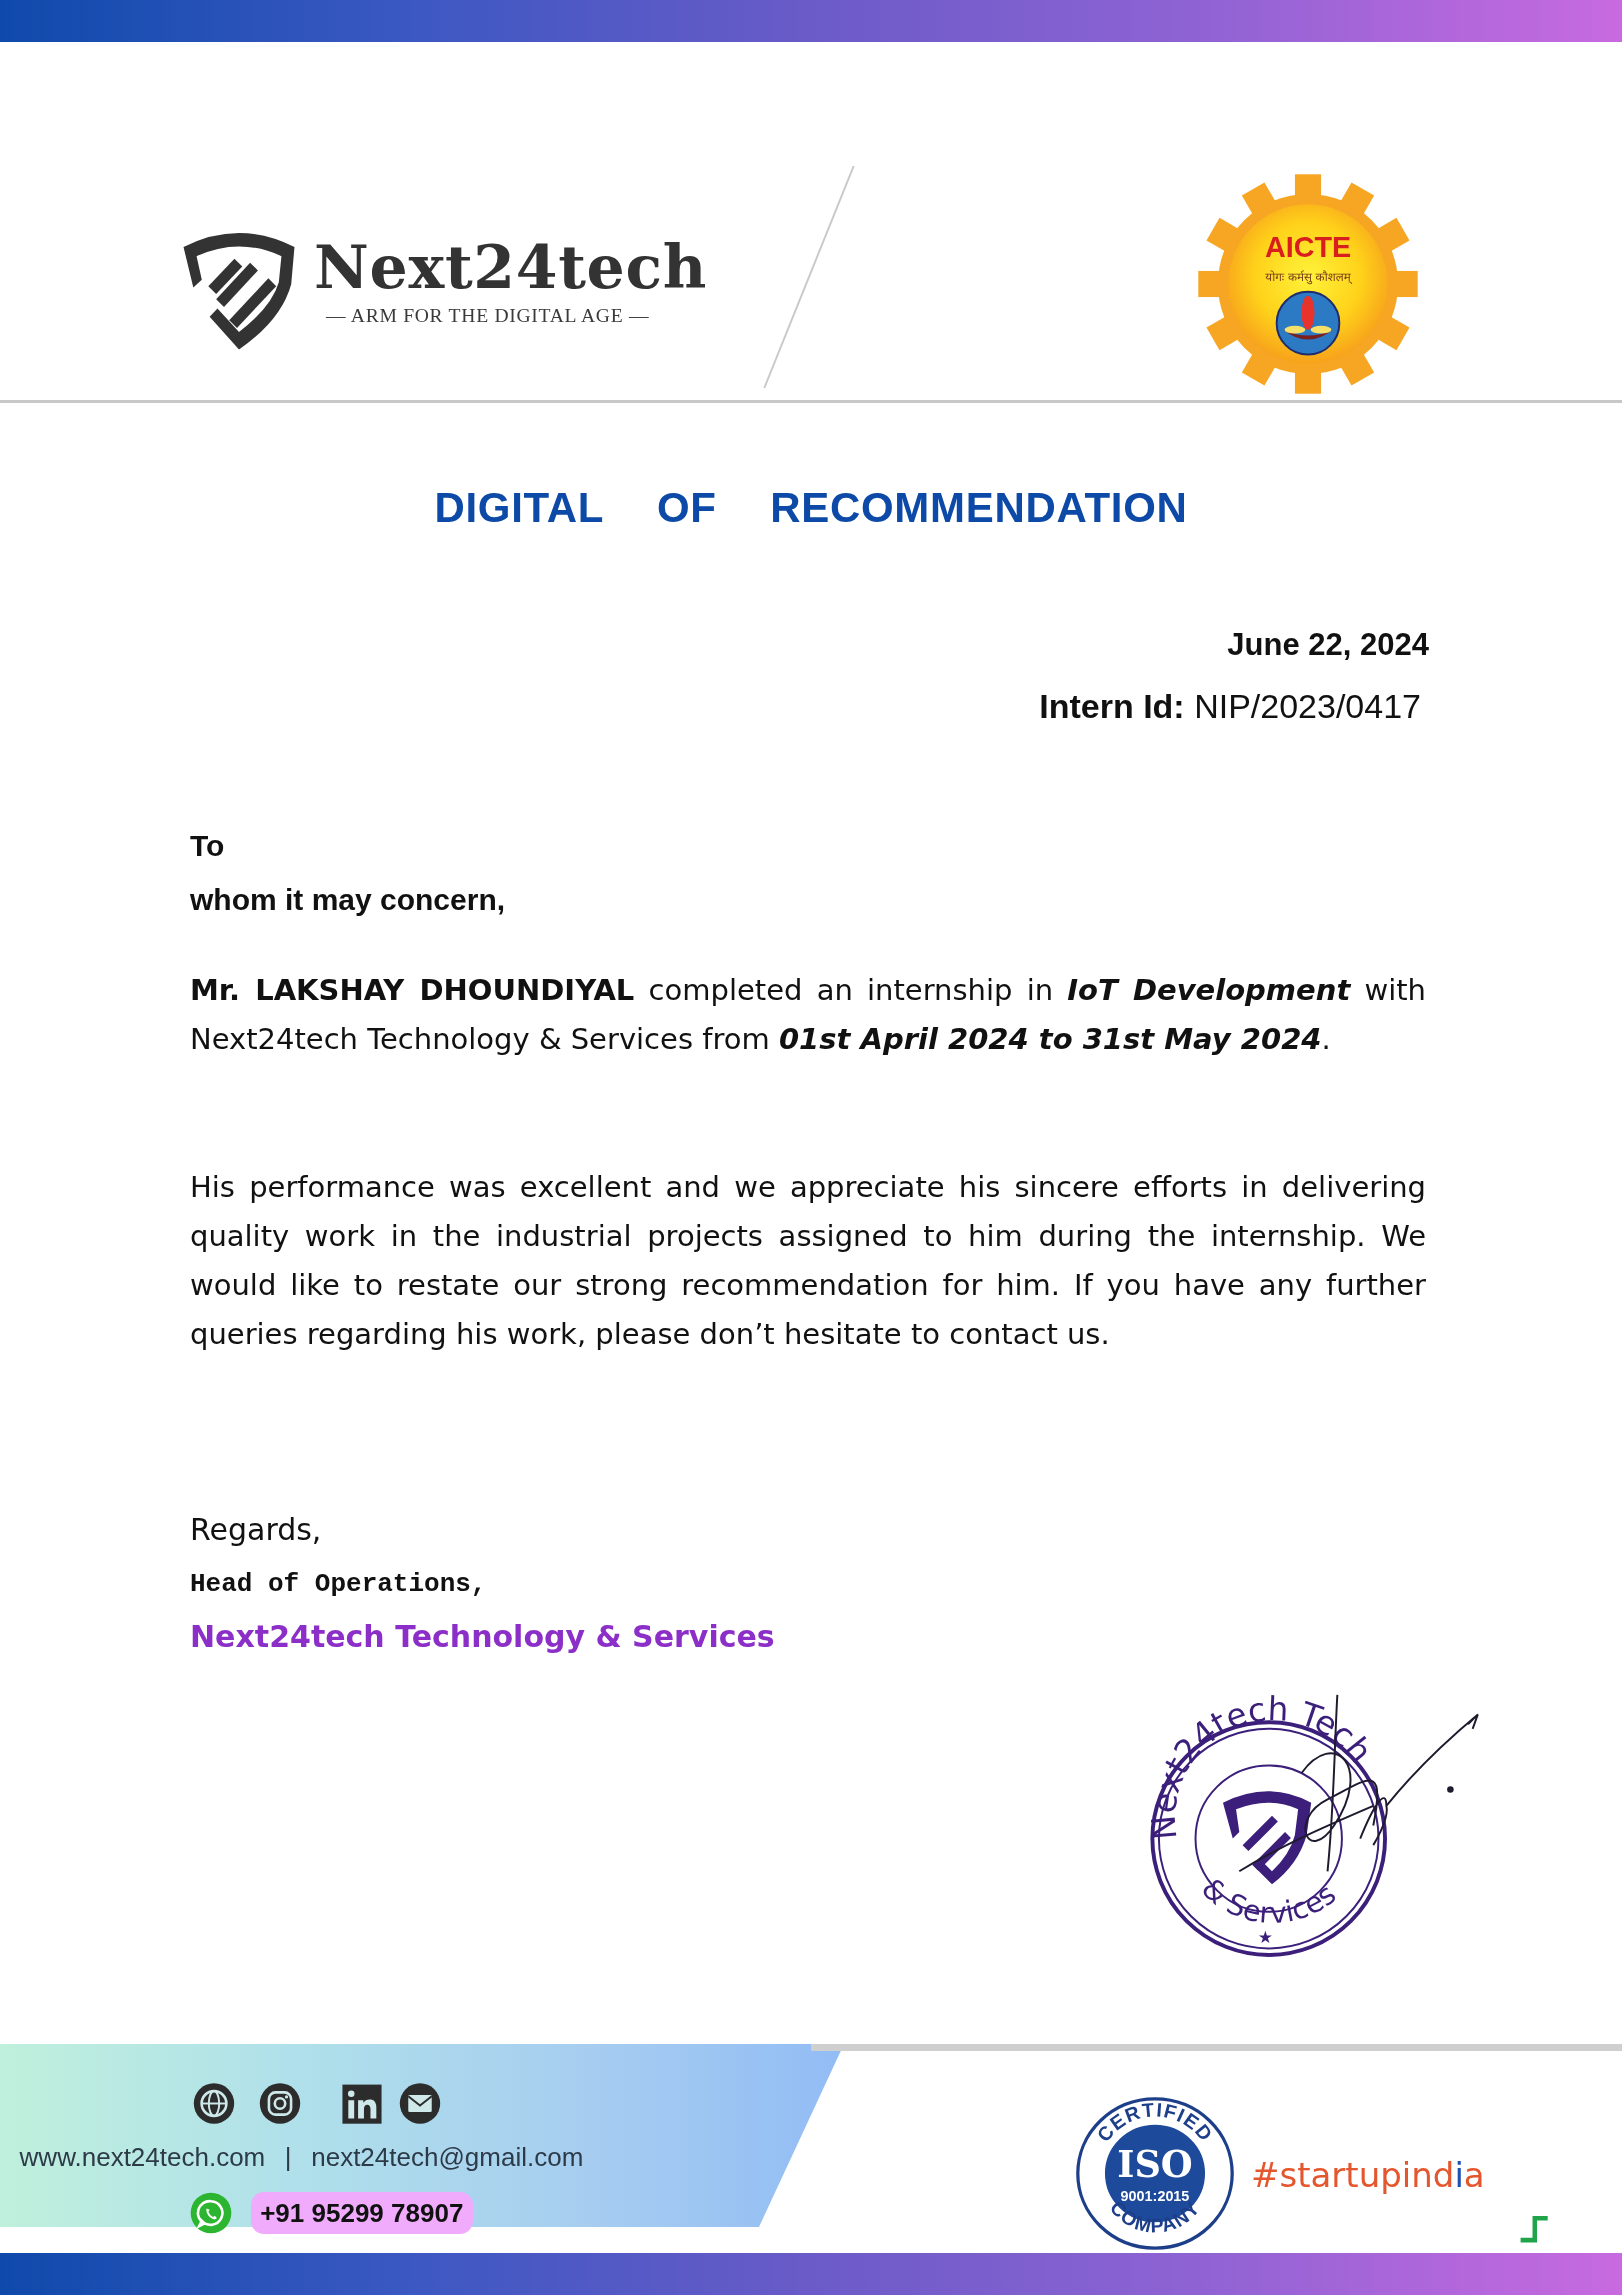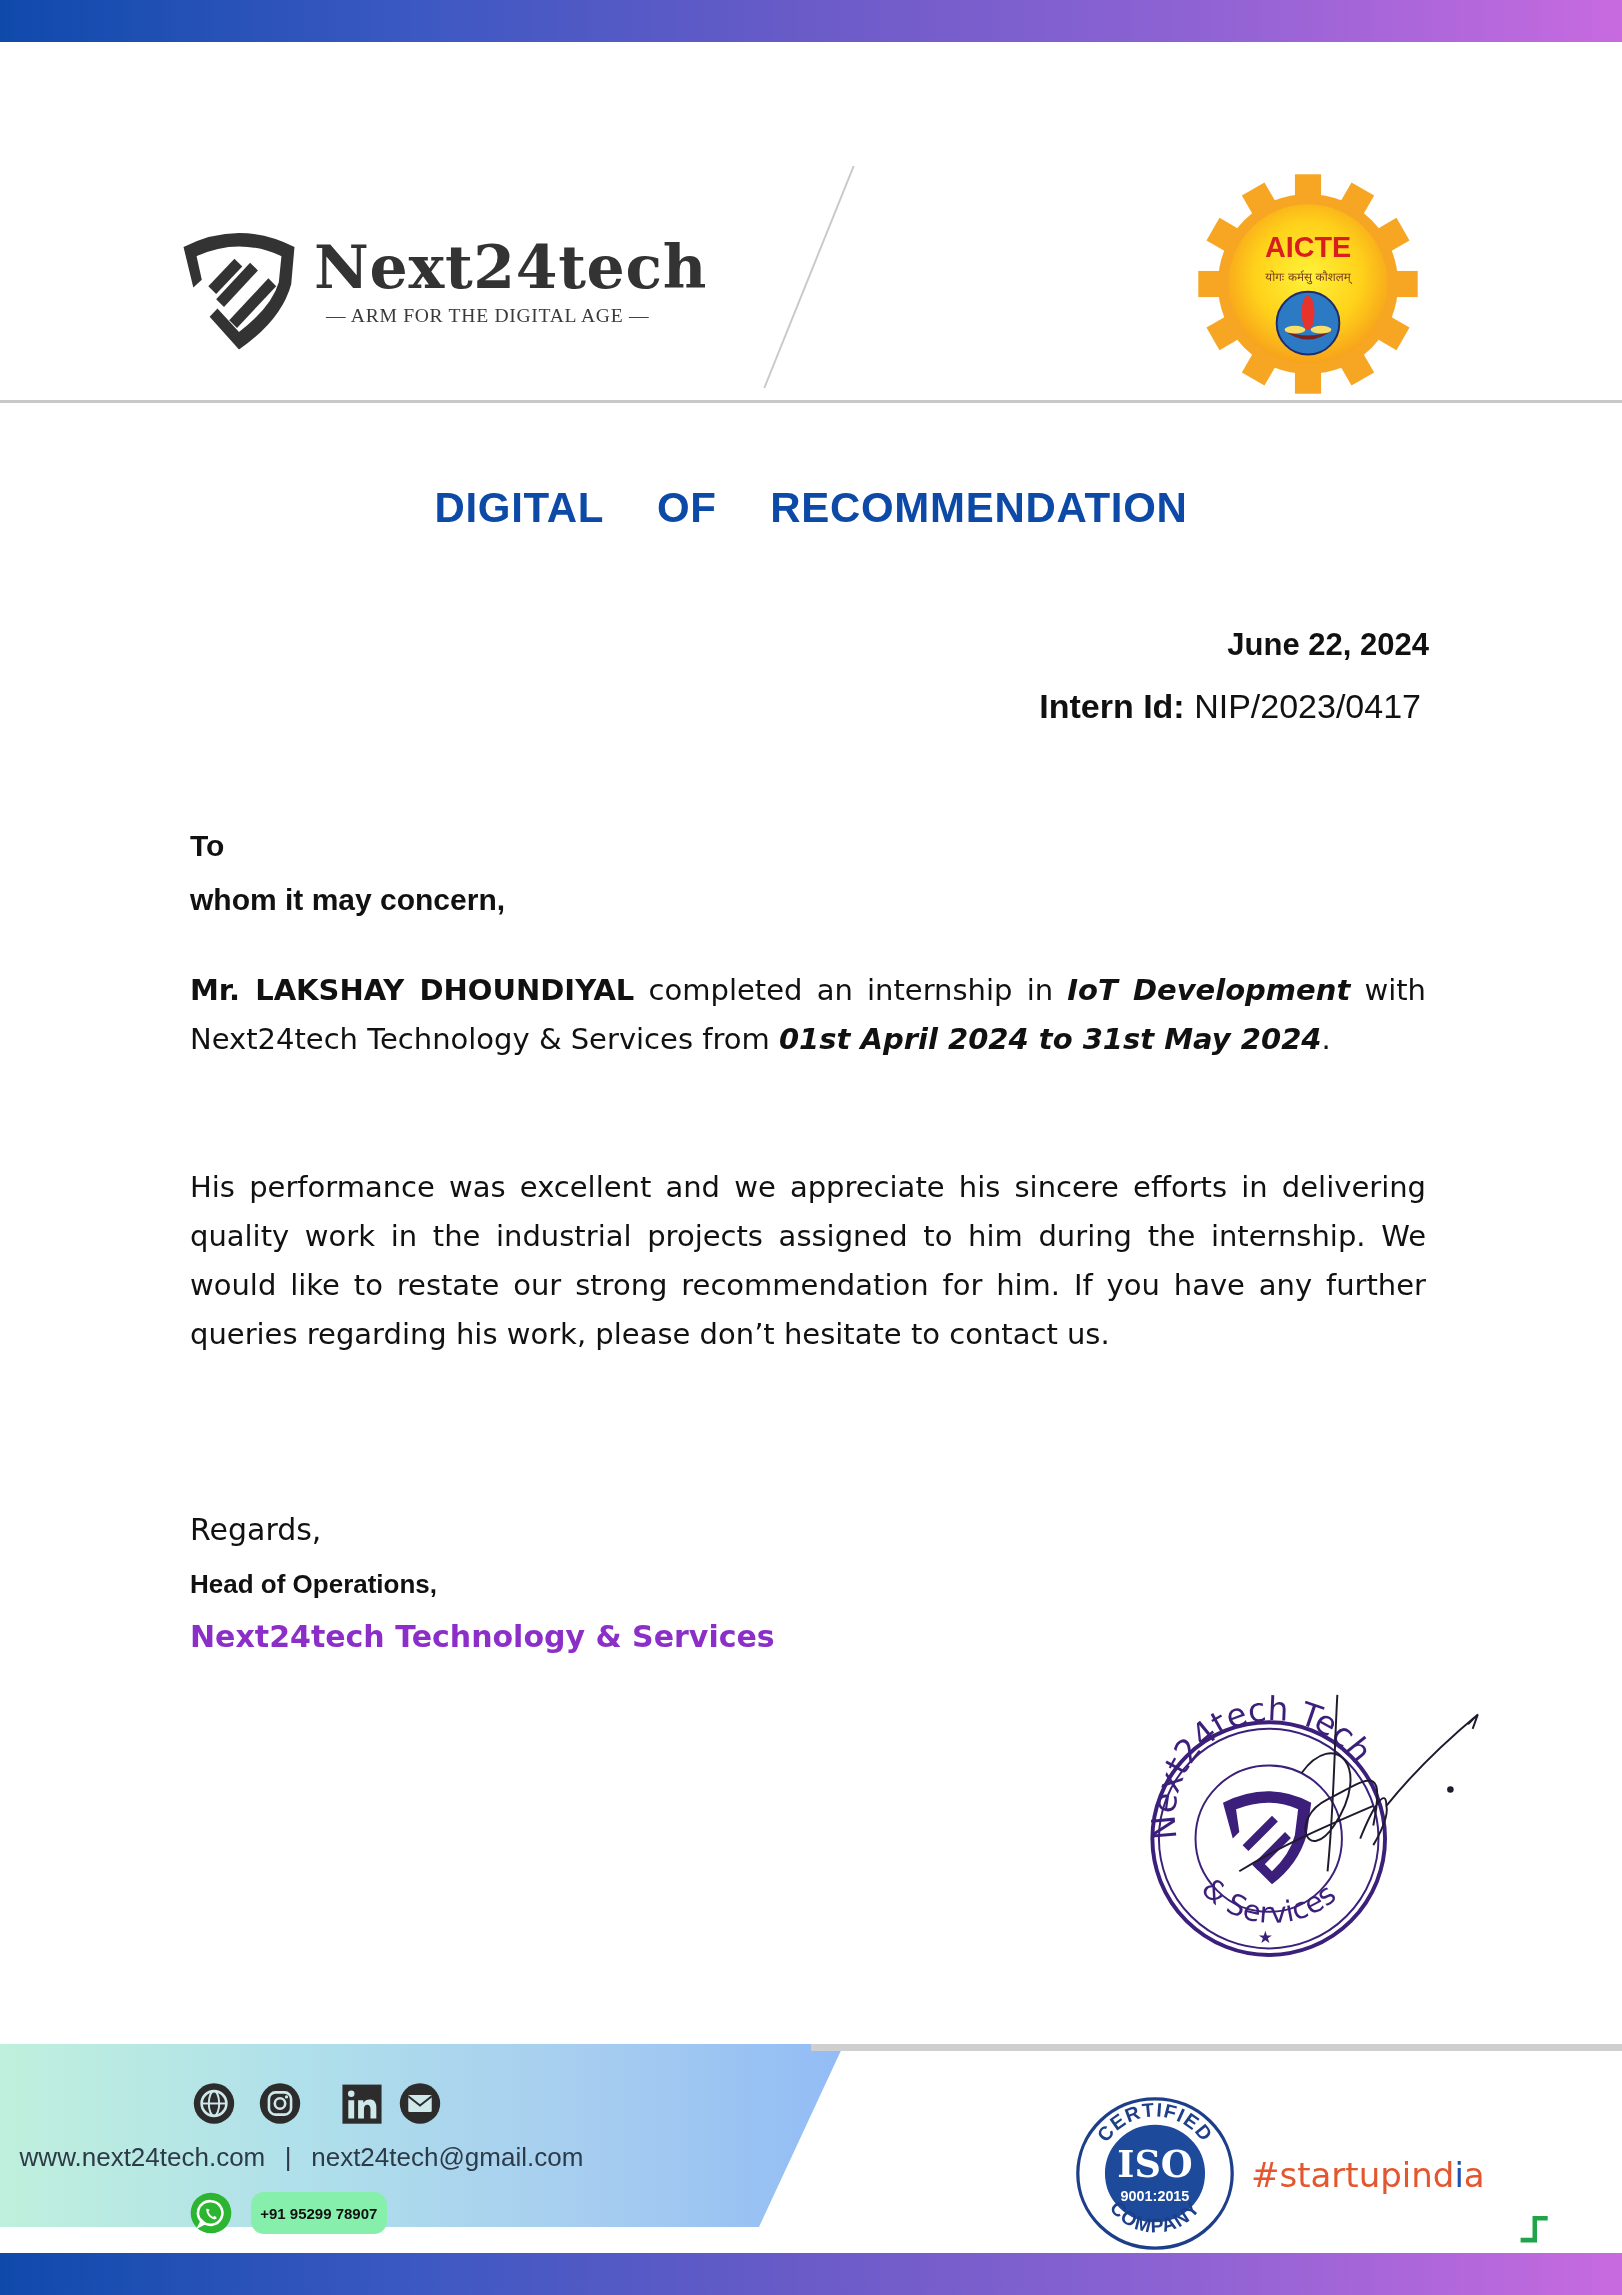--- a/index.html
+++ b/index.html
@@ -34,42 +34,42 @@
   .body-text { position: absolute; left: 190px; width: 1236px; font-family: "DejaVu Sans", sans-serif;
     font-size: 29px; line-height: 49px; color: #111; text-align: justify; }
   .to-line { position: absolute; left: 190px; top: 829px; font-weight: bold; font-size: 30px; }
   .whom-line { position: absolute; left: 190px; top: 883px; font-weight: bold; font-size: 30px; text-align: right; }
 
   .para1 { top: 966px; }
   .para2 { top: 1163px; }
   .para1 b, .para1 i { font-weight: bold; }
 
   .regards { position: absolute; left: 190px; top: 1512px; font-family: "DejaVu Sans", sans-serif; font-size: 30px; color: #111; }
-  .signer-title { position: absolute; left: 190px; top: 1569px; font-family: Liberation Sans, sans-serif; font-weight: bold; font-size: 26px; color: #111; }
+  .signer-title { position: absolute; left: 190px; top: 1569px; font-family: Liberation Mono, monospace; font-weight: bold; font-size: 26px; color: #111; }
   .signer-org { position: absolute; left: 190px; top: 1619px; font-family: "DejaVu Sans", sans-serif; font-weight: bold; font-size: 30px; color: #8c2fc8; }
 
   .stamp { position: absolute; left: 1138px; top: 1675px; width: 366px; height: 288px; }
 
   .footer { position: absolute; left: 0; top: 2044px; width: 1622px; height: 183px; }
   .footer-left { position: absolute; left: 0; top: 0; width: 844px; height: 183px;
     background: linear-gradient(90deg, #bff0dc 0%, #b0e0ea 35%, #a6cdf0 70%, #92bcf5 100%);
     clip-path: polygon(0 0, 100% 0, 759px 100%, 0 100%); }
   .footer-rule { position: absolute; left: 811px; top: 0; width: 811px; height: 6.5px; background: #cfcfcf; }
 
   .social-row { position: absolute; left: 193px; top: 36px; height: 46px; display: flex; align-items: center; }
   .social-icon { width: 42px; height: 43px; display: inline-block; margin-right: 23.6px; }
   .social-icon.li { margin-left: 17px; margin-right: 15.7px; }
 
   .contact-line { position: absolute; left: 19.6px; top: 98px; font-family: "Liberation Sans", sans-serif;
     font-size: 26px; color: #2d3a48; white-space: nowrap; }
   .contact-sep { display: inline-block; margin: 0 19.6px; }
 
   .wa-icon { position: absolute; left: 190px; top: 148px; width: 42px; height: 42px; }
   .phone-pill { position: absolute; left: 251px; top: 148px; height: 42px; padding: 0 9.2px; border-radius: 13px;
-    background: #86efac; font-family: "Liberation Sans", sans-serif; font-weight: bold; font-size: 15px; color: #111;
+    background: #f0abfc; font-family: "Liberation Sans", sans-serif; font-weight: bold; font-size: 26px; color: #111;
     display: flex; align-items: center; }
 
   .iso { position: absolute; left: 1073px; top: 51px; width: 164px; height: 157px; }
   .startup { position: absolute; left: 1251px; top: 111px; font-family: "DejaVu Sans", sans-serif; font-size: 34px;
     color: #e4572e; letter-spacing: 0; white-space: nowrap; }
   .startup .i-blue { color: #1e4fb4; }
   .startup-mark { position: absolute; left: 1518px; top: 170px; width: 31px; height: 29px; }
 
   .bottom-bar { position: absolute; left: 0; top: 2253px; width: 1622px; height: 43px;
     background: linear-gradient(90deg, #0f4aab 0%, #3b58c2 25%, #6a5bc8 50%, #9163d4 75%, #c86ae0 100%); }

